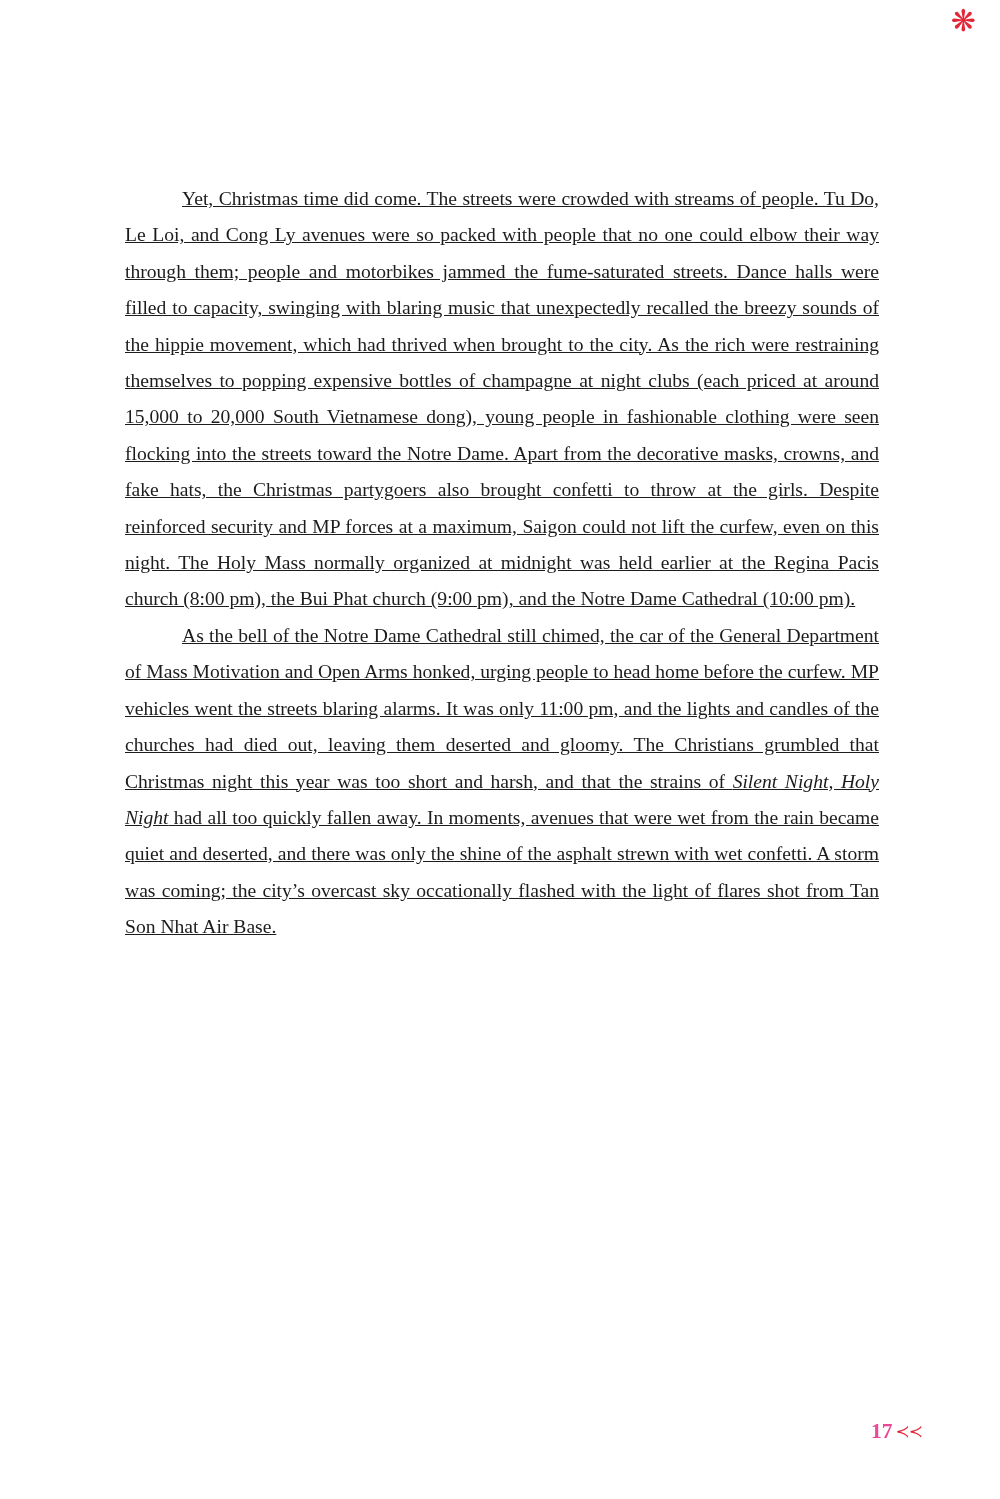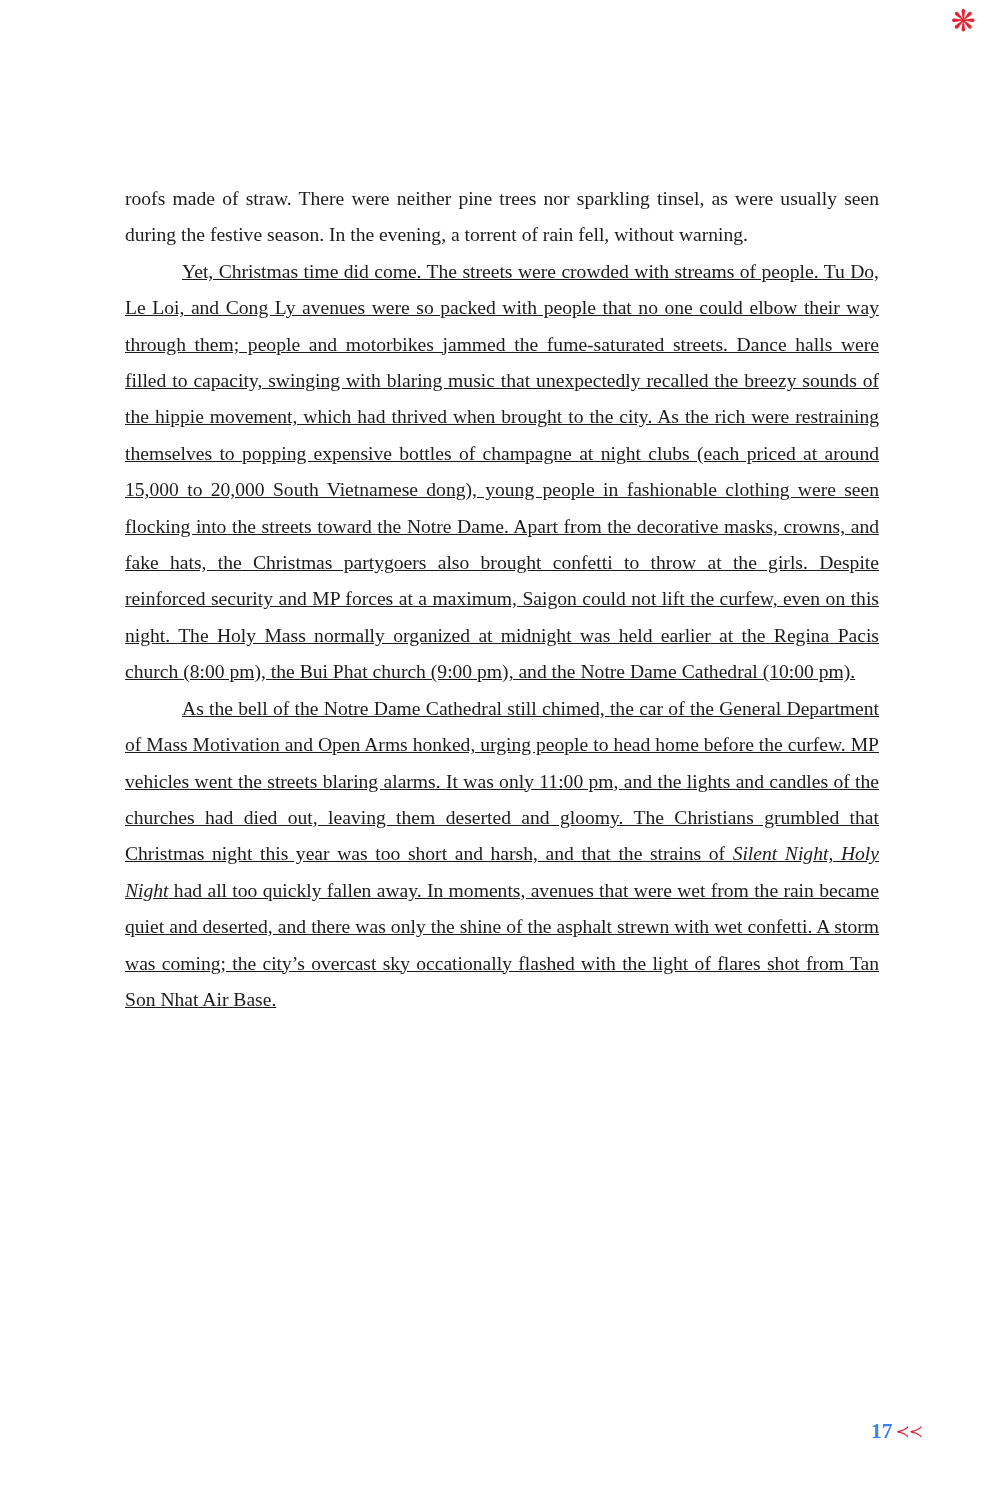--- a/index.html
+++ b/index.html
@@ -41,41 +41,40 @@
   .text-block em { font-style: italic; }
   .footer {
     position: absolute;
     right: 78px;
     bottom: 55px;
     white-space: nowrap;
   }
   .page-number {
     font-size: 21.5px;
     font-weight: bold;
-    color: #3b82f6;
+    color: #ec4899;
   }
   .page-marks {
     color: #e32638;
     font-size: 17px;
     letter-spacing: -1px;
     margin-left: 3px;
     font-family: "DejaVu Sans", sans-serif;
     font-weight: normal;
     vertical-align: 1px;
   }
 </style>
 </head>
 <body>
 
 <div class="page">
 
   <div class="ornament">❋</div>
 
   <main class="text-block" id="body-text">
-      <p class=""><span>roofs made of straw. There were neither pine trees nor sparkling tinsel, as were usually seen during the festive season. In the evening, a torrent of rain fell, without warning.</span></p>
       <p class="indent"><span>Yet, Christmas time did come. The streets were crowded with streams of people. Tu Do, Le Loi, and Cong Ly avenues were so packed with people that no one could elbow their way through them; people and motorbikes jammed the fume-saturated streets. Dance halls were filled to capacity, swinging with blaring music that unexpectedly recalled the breezy sounds of the hippie movement, which had thrived when brought to the city. As the rich were restraining themselves to popping expensive bottles of champagne at night clubs (each priced at around 15,000 to 20,000 South Vietnamese dong), young people in fashionable clothing were seen flocking into the streets toward the Notre Dame. Apart from the decorative masks, crowns, and fake hats, the Christmas partygoers also brought confetti to throw at the girls. Despite reinforced security and MP forces at a maximum, Saigon could not lift the curfew, even on this night. The Holy Mass normally organized at midnight was held earlier at the Regina Pacis church (8:00 pm), the Bui Phat church (9:00 pm), and the Notre Dame Cathedral (10:00 pm).</span></p>
       <p class="indent"><span>As the bell of the Notre Dame Cathedral still chimed, the car of the General Department of Mass Motivation and Open Arms honked, urging people to head home before the curfew. MP vehicles went the streets blaring alarms. It was only 11:00 pm, and the lights and candles of the churches had died out, leaving them deserted and gloomy. The Christians grumbled that Christmas night this year was too short and harsh, and that the strains of </span><em>Silent Night, Holy Night</em><span> had all too quickly fallen away. In moments, avenues that were wet from the rain became quiet and deserted, and there was only the shine of the asphalt strewn with wet confetti. A storm was coming; the city’s overcast sky occationally flashed with the light of flares shot from Tan Son Nhat Air Base.</span></p>
     </main>
 
   <div class="footer">
     <span class="page-number">17</span><span class="page-marks">≺≺</span>
   </div>
 
 </div>
 

